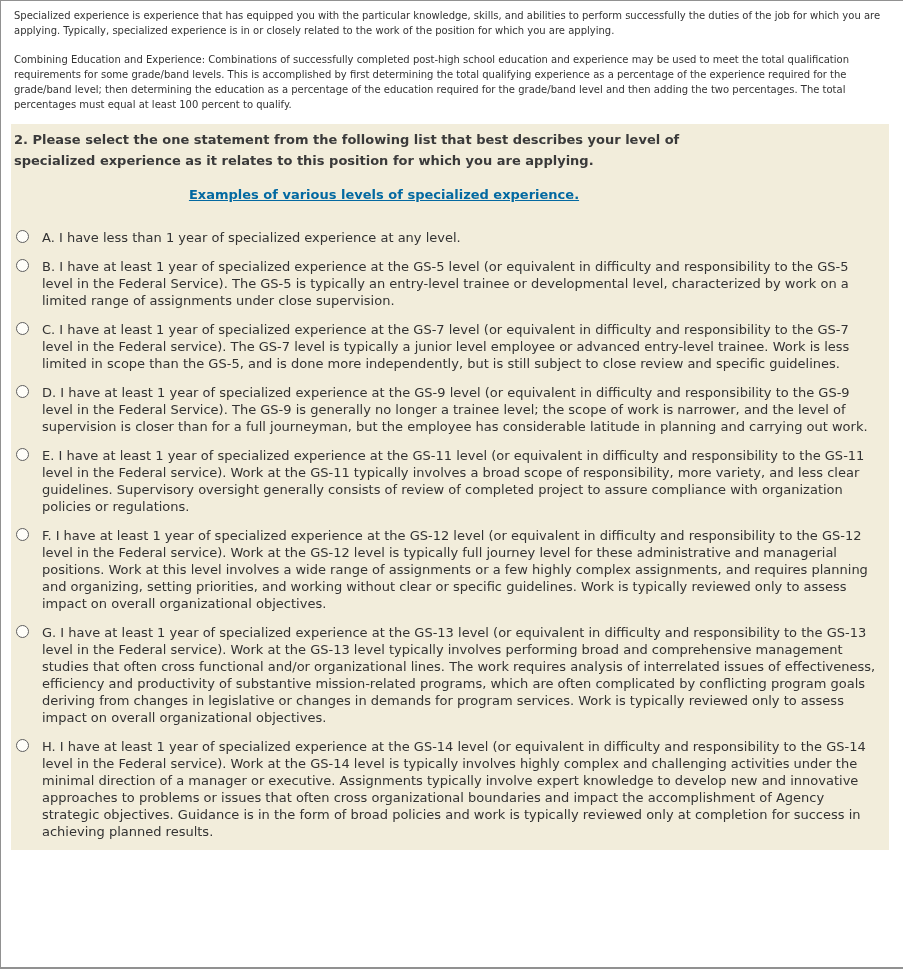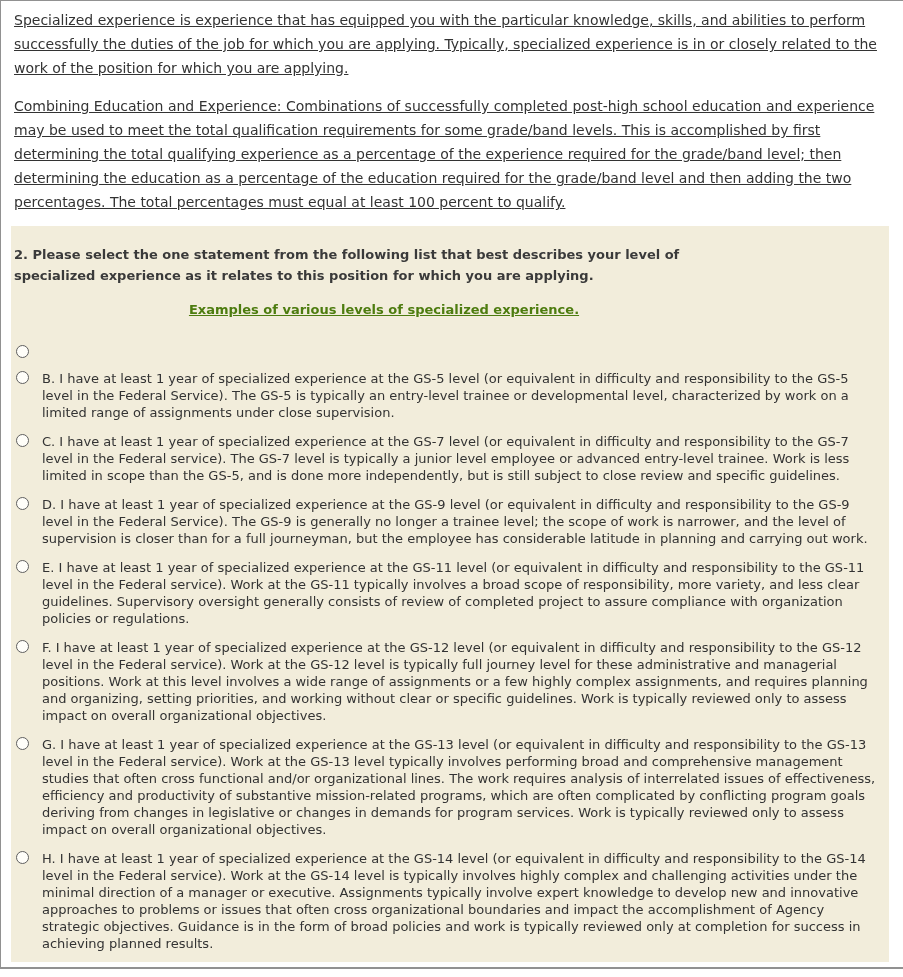--- a/index.html
+++ b/index.html
@@ -18,51 +18,50 @@
     border: 1px solid #919191;
     border-right: none;
     border-bottom-width: 2px;
     background: #ffffff;
     overflow: hidden;
   }
   .content {
     padding: 5px 14px 0 10px;
   }
   .para {
-    font-size: 14px;
-    line-height: 24px;
+    font-size: 10px;
+    line-height: 15px;
     margin: 0 0 9px 0;
     padding: 2px 4px 3px 3px;
-    text-decoration: underline;
   }
   .para.highlight {
     background: #F2EDDB;
   }
   .question-block {
     background: #F2EDDB;
-    padding: 18px 8px 10px 3px;
+    padding: 5px 8px 10px 3px;
     margin: 0;
   }
   .question-text {
     font-size: 13px;
     font-weight: bold;
     line-height: 21px;
     max-width: 705px;
     color: #3a3a3a;
     margin: 0 0 13px 0;
   }
   .link-row {
     width: 740px;
     text-align: center;
     margin: 0 0 26px 0;
   }
   .examples-link {
     font-size: 13px;
     font-weight: bold;
-    color: #4d7c0f;
+    color: #0369a1;
     text-decoration: underline;
     cursor: pointer;
   }
   .option {
     display: flex;
     align-items: flex-start;
     gap: 13px;
     padding-left: 2px;
     margin-bottom: 12px;
   }
@@ -100,20 +99,21 @@
       <div class="question-text">2. Please select the one statement from the following list that best describes your level of specialized experience as it relates to this position for which you are applying.</div>
 
       <div class="link-row">
         <a class="examples-link" href="#">Examples of various levels of specialized experience.</a>
       </div>
 
       <div class="options">
 
         <div class="option">
           <span class="radio"></span>
+          <div class="option-text">A. I have less than 1 year of specialized experience at any level.</div>
         </div>
 
         <div class="option">
           <span class="radio"></span>
           <div class="option-text">B. I have at least 1 year of specialized experience at the GS-5 level (or equivalent in difficulty and responsibility to the GS-5 level in the Federal Service). The GS-5 is typically an entry-level trainee or developmental level, characterized by work on a limited range of assignments under close supervision.</div>
         </div>
 
         <div class="option">
           <span class="radio"></span>
           <div class="option-text">C. I have at least 1 year of specialized experience at the GS-7 level (or equivalent in difficulty and responsibility to the GS-7 level in the Federal service). The GS-7 level is typically a junior level employee or advanced entry-level trainee. Work is less limited in scope than the GS-5, and is done more independently, but is still subject to close review and specific guidelines.</div>

